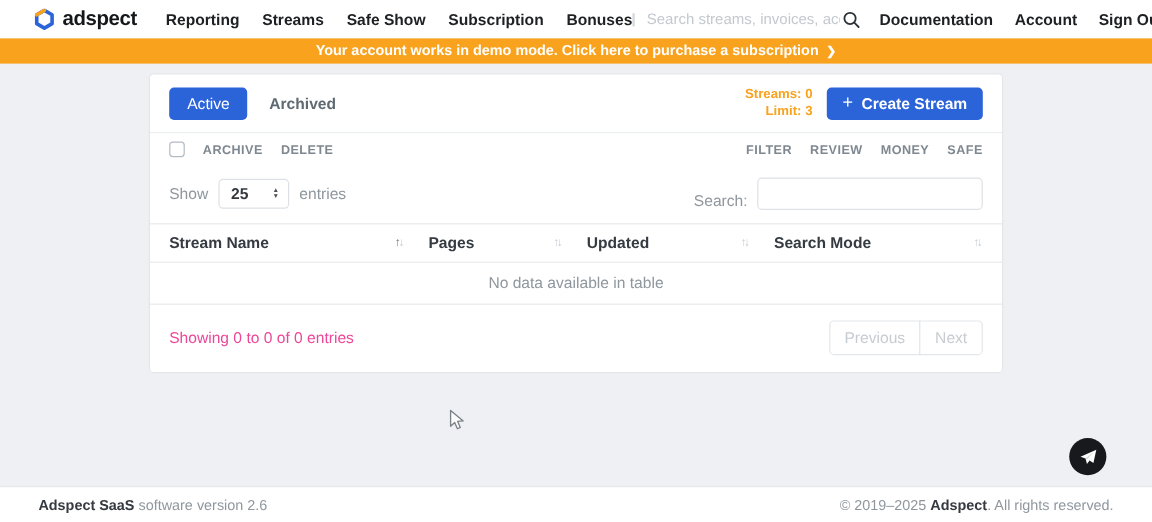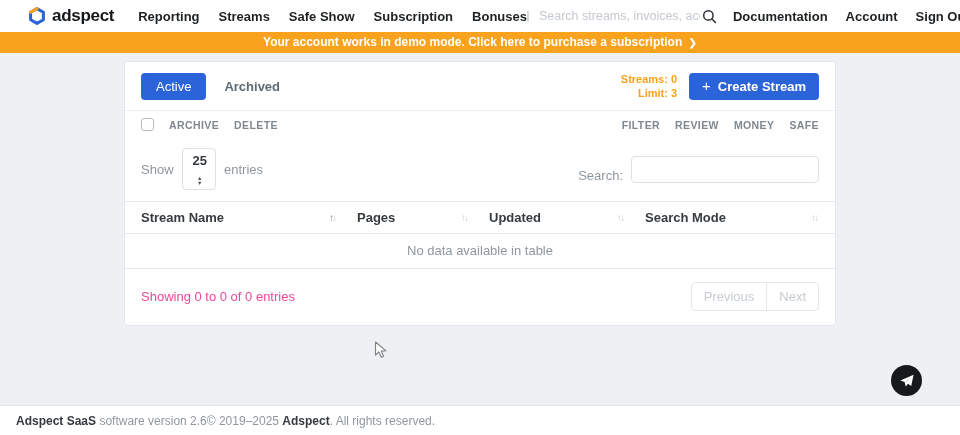--- a/index.html
+++ b/index.html
@@ -73,23 +73,23 @@
   .bulk { display:flex; align-items:center; gap:15px; }
   .checkbox {
     width:13px; height:13px; border:1px solid #b4bcc3; border-radius:3px; background:#fff; cursor:pointer;
   }
   .mini-link { font-size:10.5px; font-weight:600; letter-spacing:0.4px; color:#7f8890; cursor:pointer; }
   .filters { display:flex; gap:15px; }
 
   .controls-row { display:flex; align-items:center; justify-content:space-between; padding:10px 16px 11px; }
   .length-ctl { display:flex; align-items:center; gap:8px; color:#8f979e; font-size:13px; }
   .select-box {
-    display:flex; align-items:center; gap:8px;
+    display:flex; align-items:center; gap:20px;
     border:1px solid #dde1e5; border-radius:4px; padding:4px 8px 4px 10px;
-    color:#32383e; font-weight:600; cursor:pointer; background:#fff;flex-direction:column;
+    color:#32383e; font-weight:600; cursor:pointer; background:#fff;
   }
   .stepper { display:flex; flex-direction:column; font-size:5.5px; color:#495057; line-height:4.5px; }
   .search-ctl { display:flex; align-items:flex-end; gap:8px; color:#8f979e; font-size:13px; }
   .table-search {
     width:188px; height:27px; border:1px solid #dde1e5; border-radius:4px;
     outline:none; padding:0 8px; font-size:13px; color:#32383e; font-family:"Liberation Sans",sans-serif;
   }
 
   .thead {
     display:grid; grid-template-columns:216px 132px 156px 1fr;
@@ -124,22 +124,22 @@
     cursor:pointer;
   }
 
   
   .cursor { position:absolute; left:374px; top:280px; pointer-events:none; }
 
   
   .footer {
     position:absolute; left:0; bottom:0; width:960px; height:30px;
     background:#fff; border-top:1px solid #e5e8eb;
-    display:flex; align-items:center; 
-    padding:0 16px; font-size:12px; color:#8f979e;
+    display:flex; align-items:center; justify-content:space-between;
+    padding:0 32px; font-size:12px; color:#8f979e;
   }
   .footer b { color:#343a40; font-weight:700; }
 </style>
 </head>
 <body>
 
 <div class="navbar">
   <div class="brand">
     <span style="display:flex;">
       <svg width="18" height="18" viewBox="0 0 18 18">

